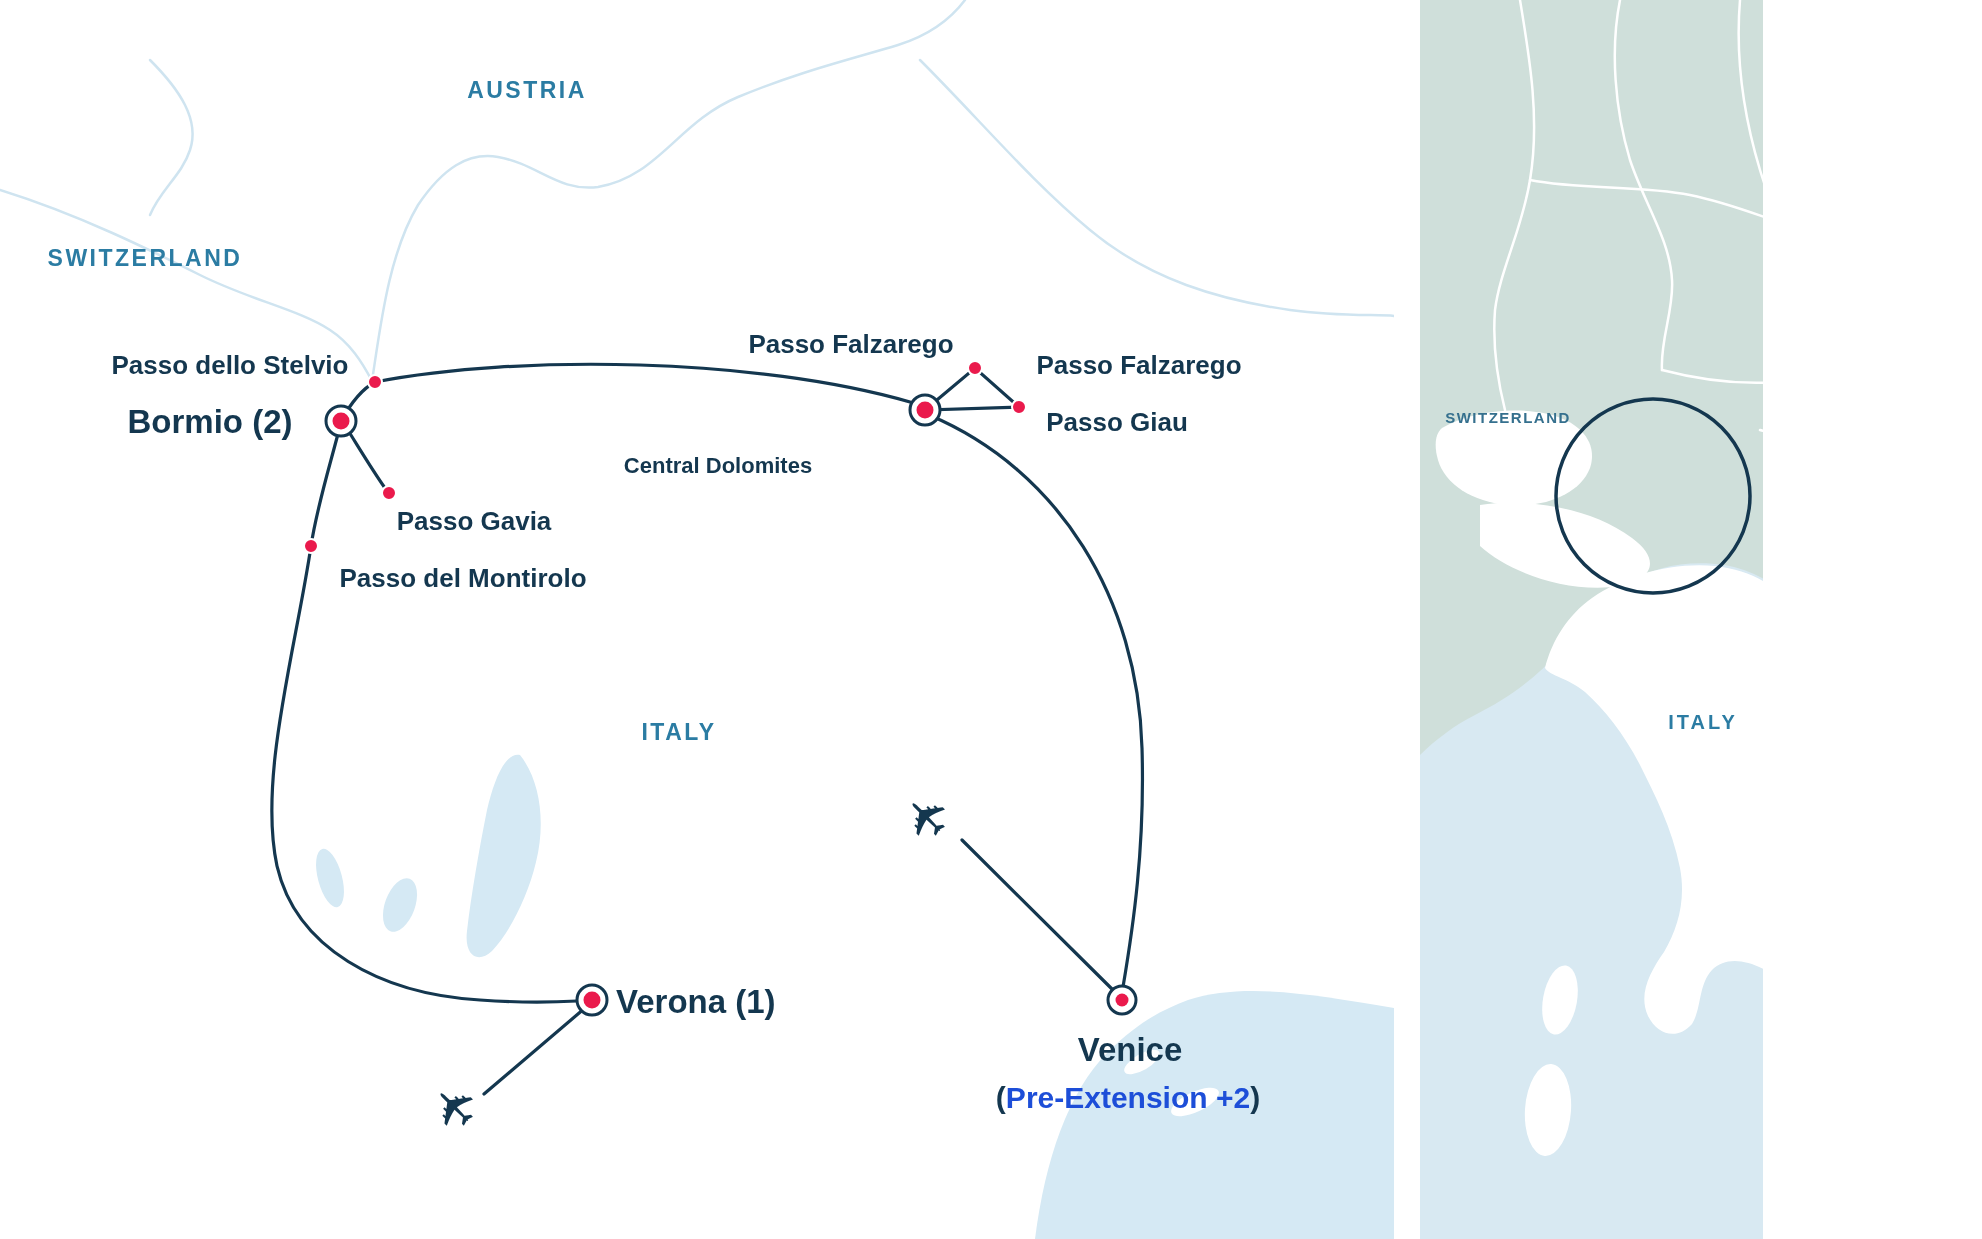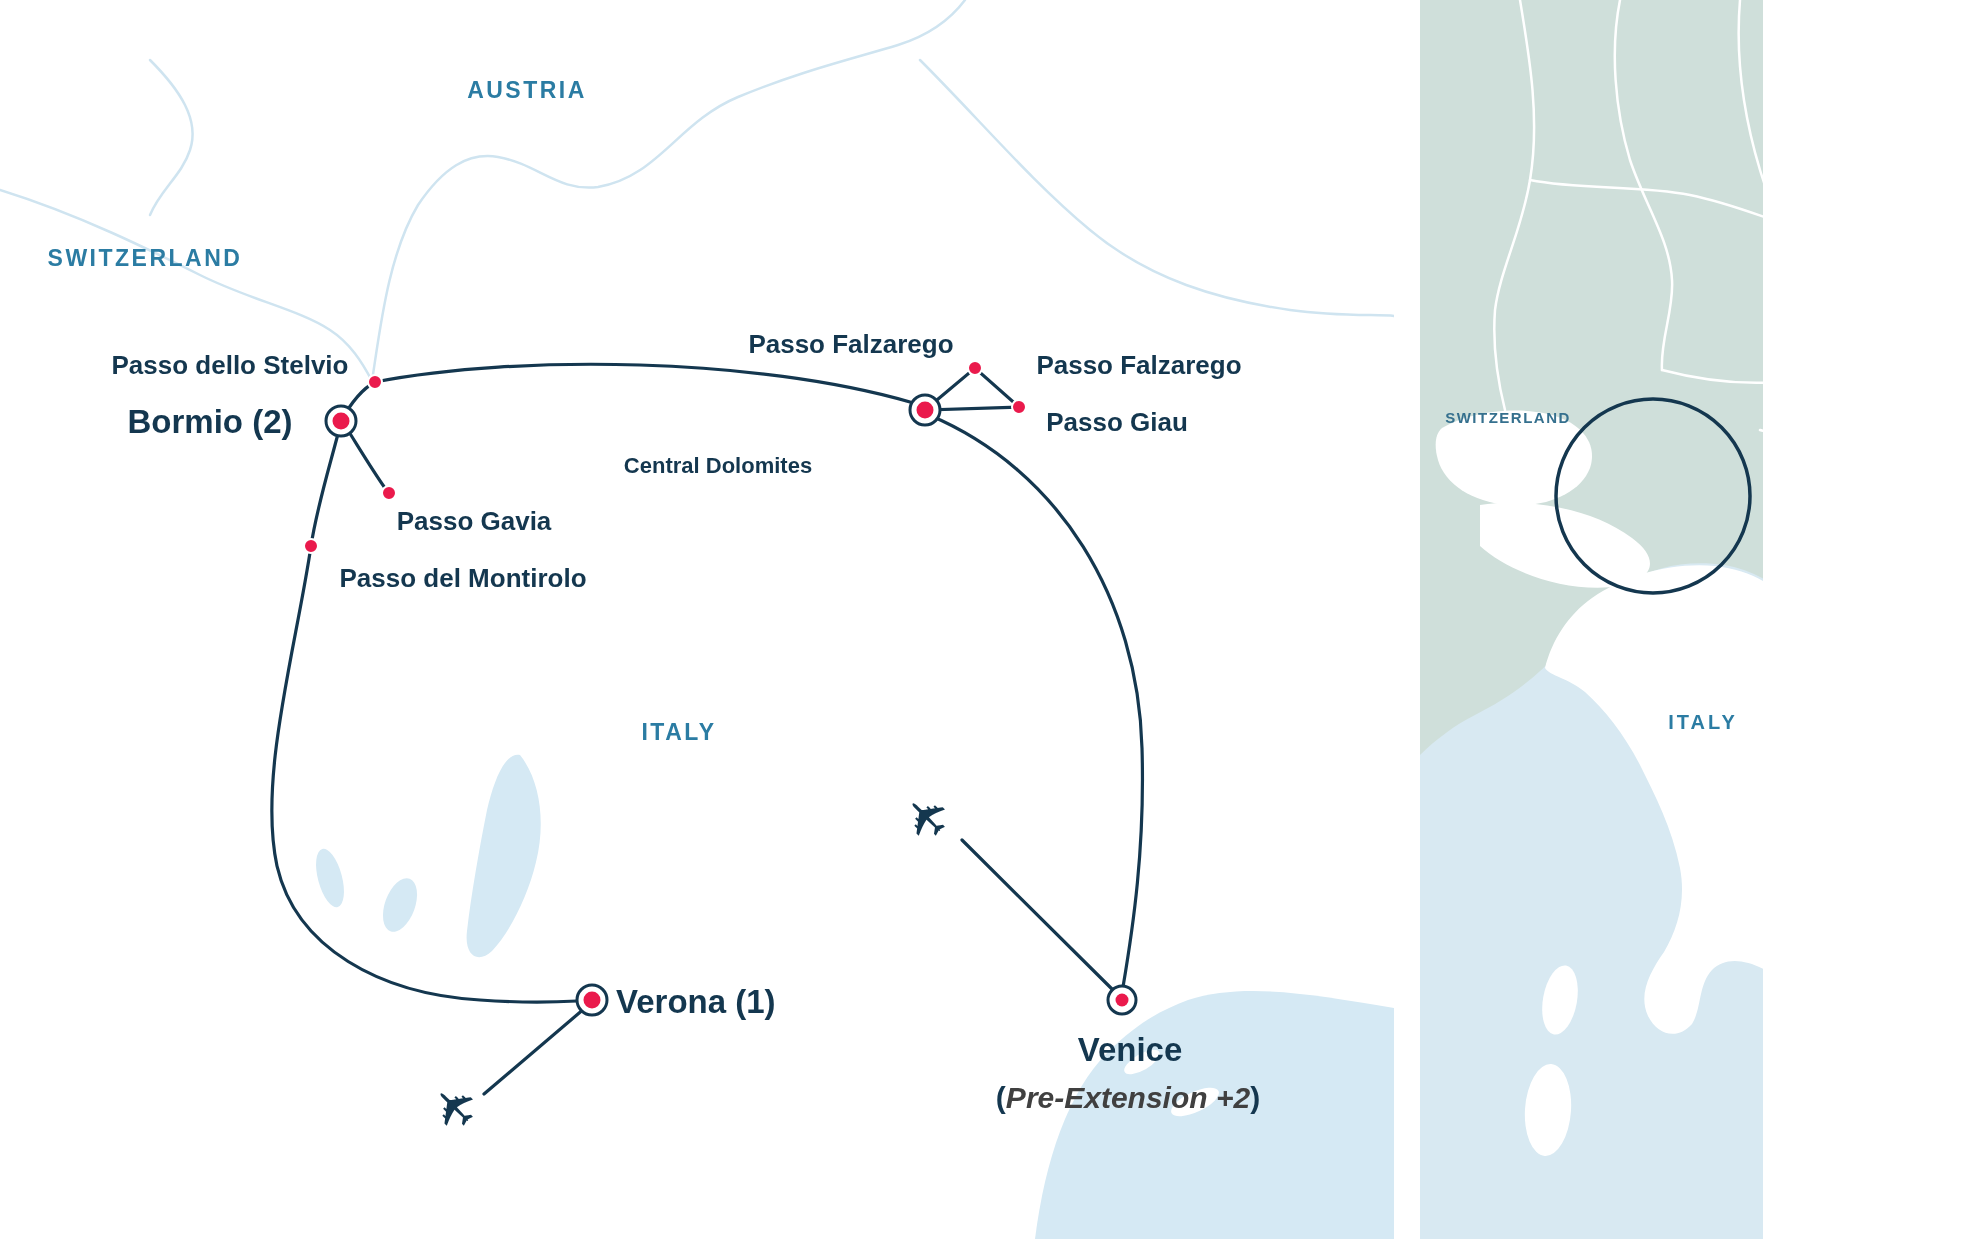--- a/index.html
+++ b/index.html
@@ -21,21 +21,21 @@
   .pass{color:#14374f;font-weight:700;font-size:26px;}
   .stop{color:#14374f;font-weight:700;font-size:33px;}
   .stop-block{
     position:absolute;transform:translate(-50%,-50%);
     text-align:center;color:#14374f;font-weight:700;
     font-size:22px;line-height:1.55;white-space:nowrap;
   }
   .stop-left{transform:translate(0,-50%);}
   .sub{font-size:30px;font-weight:700;}
   .sub .paren{color:#14374f;}
-  .sub .gray{color:#404040;font-style:italic;}
+  .sub .gray{color:#1d4ed8;}
   .plane{
     position:absolute;color:#14374f;font-size:54px;line-height:1;
     transform:translate(-50%,-50%) rotate(-135deg);
   }
   .inset-sw{font-size:15px;color:#35708e;letter-spacing:1.5px;font-weight:600;}
   .inset-at{font-size:16px;color:#2b7ca3;letter-spacing:2px;font-weight:600;}
   .inset-it{font-size:20px;color:#2b7ca3;letter-spacing:3px;font-weight:600;}
 </style>
 </head>
 <body>

